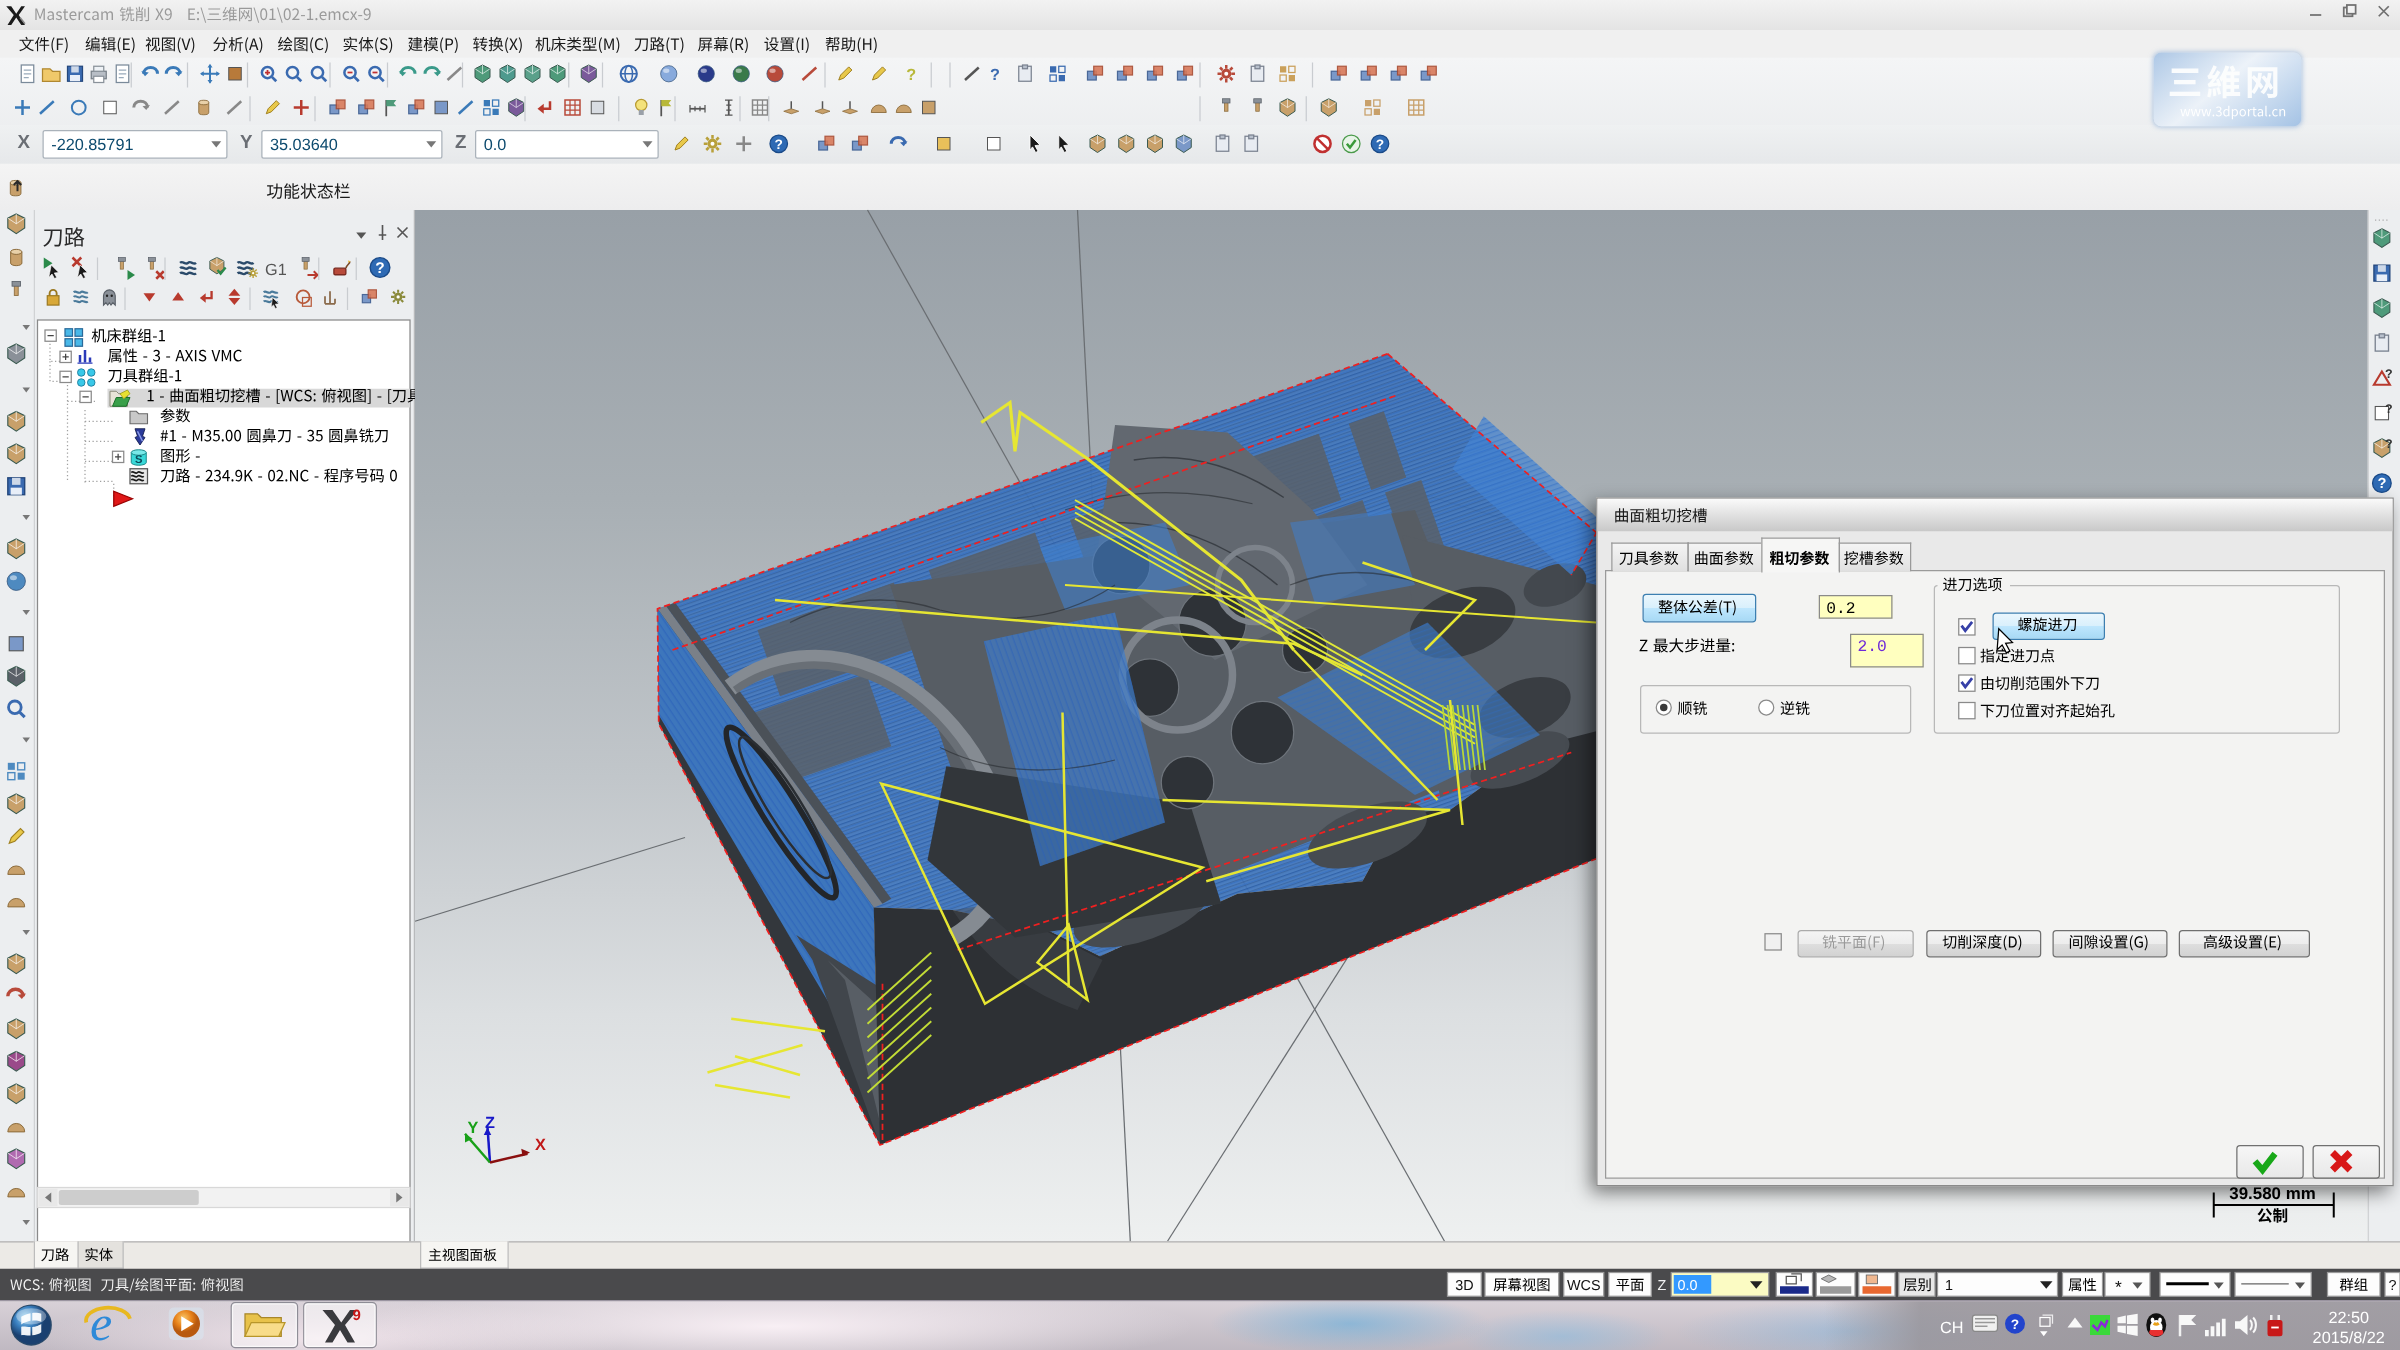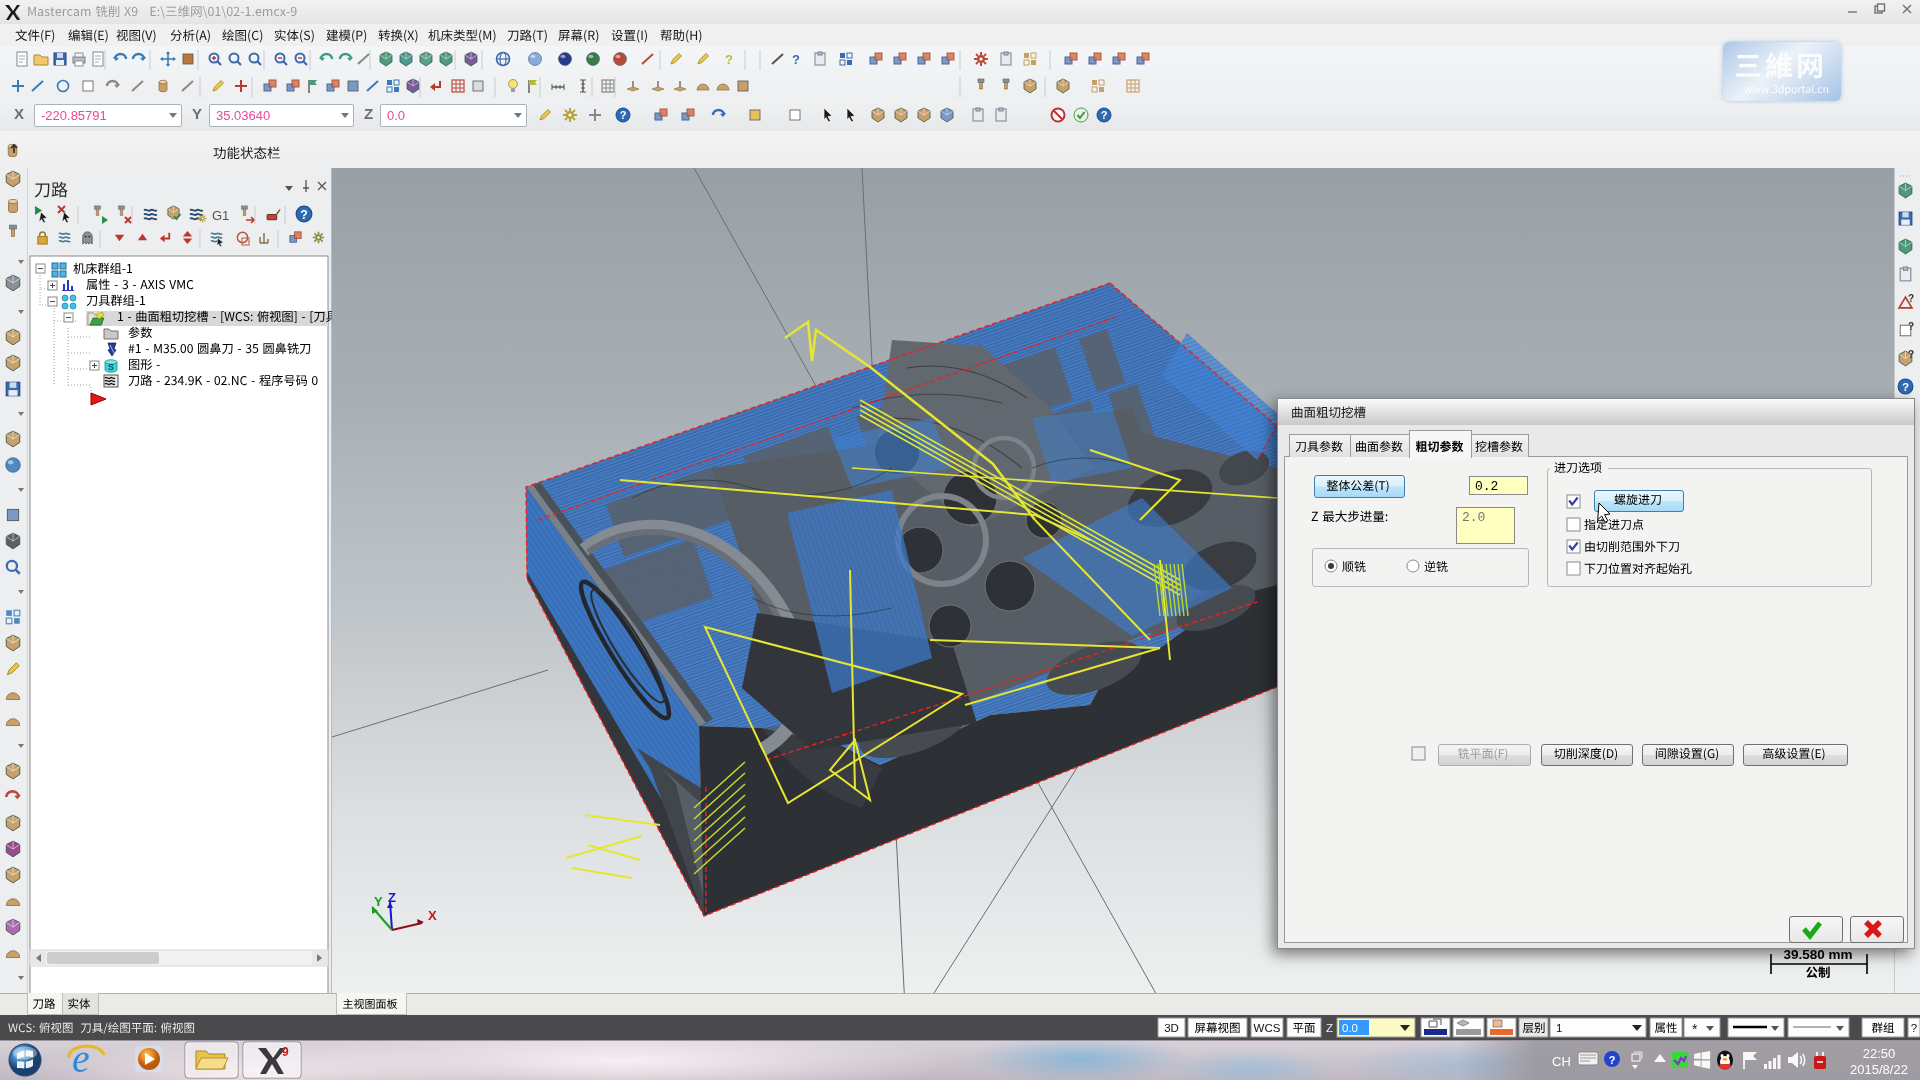--- a/index.html
+++ b/index.html
@@ -1,17 +1,17 @@
 <!DOCTYPE html>
 <html><head><meta charset="utf-8">
 <style>
 html,body{margin:0;padding:0;width:1920px;height:1080px;overflow:hidden;background:#ececec;font-family:"Liberation Sans",sans-serif;}
 *{box-sizing:content-box}
 .combo{position:absolute;height:21px;background:#fff;border:1px solid #aab2ba;border-radius:2px}
-.combo span{position:absolute;left:6px;top:3px;font:13px "Liberation Sans";color:#ec4899}
+.combo span{position:absolute;left:6px;top:3px;font:13px "Liberation Sans";color:#0c4a6e}
 .combo i{position:absolute;right:4px;top:8px;border:4px solid transparent;border-top:5px solid #777}
 svg{overflow:visible}
 </style></head>
 <body>
 <svg width="0" height="0" style="position:absolute">
     <defs>
       <path id="g0" transform="scale(1,-1)" d="M101 0H184V406C184 469 178 558 172 622H176L235 455L374 74H436L574 455L633 622H637C632 558 625 469 625 406V0H711V733H600L460 341C443 291 428 239 409 188H405C387 239 371 291 352 341L212 733H101Z"></path>
       <path id="g1" transform="scale(1,-1)" d="M217 -13C284 -13 345 22 397 65H400L408 0H483V334C483 469 428 557 295 557C207 557 131 518 82 486L117 423C160 452 217 481 280 481C369 481 392 414 392 344C161 318 59 259 59 141C59 43 126 -13 217 -13ZM243 61C189 61 147 85 147 147C147 217 209 262 392 283V132C339 85 295 61 243 61Z"></path>
       <path id="g2" transform="scale(1,-1)" d="M234 -13C362 -13 431 60 431 148C431 251 345 283 266 313C205 336 149 356 149 407C149 450 181 486 250 486C298 486 336 465 373 438L417 495C376 529 316 557 249 557C130 557 62 489 62 403C62 310 144 274 220 246C280 224 344 198 344 143C344 96 309 58 237 58C172 58 124 84 76 123L32 62C83 19 157 -13 234 -13Z"></path>
       <path id="g3" transform="scale(1,-1)" d="M262 -13C296 -13 332 -3 363 7L345 76C327 68 303 61 283 61C220 61 199 99 199 165V469H347V543H199V696H123L113 543L27 538V469H108V168C108 59 147 -13 262 -13Z"></path>
@@ -1416,22 +1416,22 @@
     </svg>
   </div>
 <div style="position:absolute;left:1277px;top:398px;width:636px;height:549px;background:#e9e9e9;border:1px solid #8a8a8a;box-shadow:-4px 5px 14px rgba(0,0,0,0.5)">
     <div style="position:absolute;left:0;top:0;width:636px;height:26px;background:linear-gradient(#fafafa,#dcdcdc 60%,#c8c8c8)"></div>
     <div style="position:absolute;left:6px;top:57px;width:622px;height:485px;background:#f3f3f2;border:1px solid #9a9a9a"></div>
     <div style="position:absolute;left:11px;top:35px;width:60px;height:22px;background:linear-gradient(#f4f4f4,#e0e0e0);border:1px solid #9a9a9a;border-bottom:none"></div>
     <div style="position:absolute;left:72px;top:35px;width:58px;height:22px;background:linear-gradient(#f4f4f4,#e0e0e0);border:1px solid #9a9a9a;border-bottom:none"></div>
     <div style="position:absolute;left:131px;top:31px;width:61px;height:27px;background:#f6f6f5;border:1px solid #9a9a9a;border-bottom:none"></div>
     <div style="position:absolute;left:193px;top:35px;width:56px;height:22px;background:linear-gradient(#f4f4f4,#e0e0e0);border:1px solid #9a9a9a;border-bottom:none"></div>
     <div style="position:absolute;left:36px;top:76px;width:89px;height:21px;border:1px solid #3c7fb1;border-radius:3px;background:linear-gradient(#eaf6fd,#d9f0fc 49%,#bee6fd 51%,#a7d9f5)"></div>
-    <div style="position:absolute;left:191px;top:77px;width:59px;height:19px;background:#ffffbf;border:1px solid #8a8a8a;font:13px 'Liberation Mono';color:#000;padding:2px 0 0 5px;box-sizing:border-box">0.2</div>
-    <div style="position:absolute;left:178px;top:108px;width:59px;height:37px;background:#ffffbf;border:1px solid #8a8a8a;font:13px 'Liberation Mono';color:#737373;padding:2px 0 0 5px;box-sizing:border-box">2.0</div>
+    <div style="position:absolute;left:177px;top:77px;width:59px;height:19px;background:#ffffbf;border:1px solid #8a8a8a;font:13px 'Liberation Mono';color:#000;padding:2px 0 0 5px;box-sizing:border-box">0.2</div>
+    <div style="position:absolute;left:202px;top:108px;width:59px;height:27px;background:#ffffbf;border:1px solid #8a8a8a;font:13px 'Liberation Mono';color:#6d28d9;padding:2px 0 0 5px;box-sizing:border-box">2.0</div>
     <div style="position:absolute;left:34px;top:149px;width:215px;height:37px;border:1px solid #b8b8b8;border-radius:3px"></div>
     <div style="position:absolute;left:269px;top:69px;width:323px;height:117px;border:1px solid #b8b8b8;border-radius:3px"></div>
     <div style="position:absolute;left:272px;top:63px;width:58px;height:12px;background:#f3f3f2"></div>
     <div style="position:absolute;left:316px;top:91px;width:88px;height:20px;border:1px solid #3c7fb1;border-radius:3px;background:linear-gradient(#eaf6fd,#d9f0fc 49%,#bee6fd 51%,#a7d9f5)"></div>
     <div style="position:absolute;left:160px;top:345px;width:91px;height:20px;border:1px solid #ababab;border-radius:3px;background:linear-gradient(#f4f4f4,#ededed 49%,#dedede 51%,#d2d2d2)"></div>
     <div style="position:absolute;left:263px;top:345px;width:90px;height:20px;border:1px solid #707070;border-radius:3px;background:linear-gradient(#f4f4f4,#ededed 49%,#dedede 51%,#d2d2d2)"></div>
     <div style="position:absolute;left:364px;top:345px;width:90px;height:20px;border:1px solid #707070;border-radius:3px;background:linear-gradient(#f4f4f4,#ededed 49%,#dedede 51%,#d2d2d2)"></div>
     <div style="position:absolute;left:465px;top:345px;width:103px;height:20px;border:1px solid #707070;border-radius:3px;background:linear-gradient(#f4f4f4,#ededed 49%,#dedede 51%,#d2d2d2)"></div>
     <div style="position:absolute;left:511px;top:517px;width:52px;height:25px;border:1px solid #707070;border-radius:3px;background:linear-gradient(#f6f6f6,#e8e8e8)"></div>
     <div style="position:absolute;left:572px;top:517px;width:52px;height:25px;border:1px solid #707070;border-radius:3px;background:linear-gradient(#f6f6f6,#e8e8e8)"></div>

